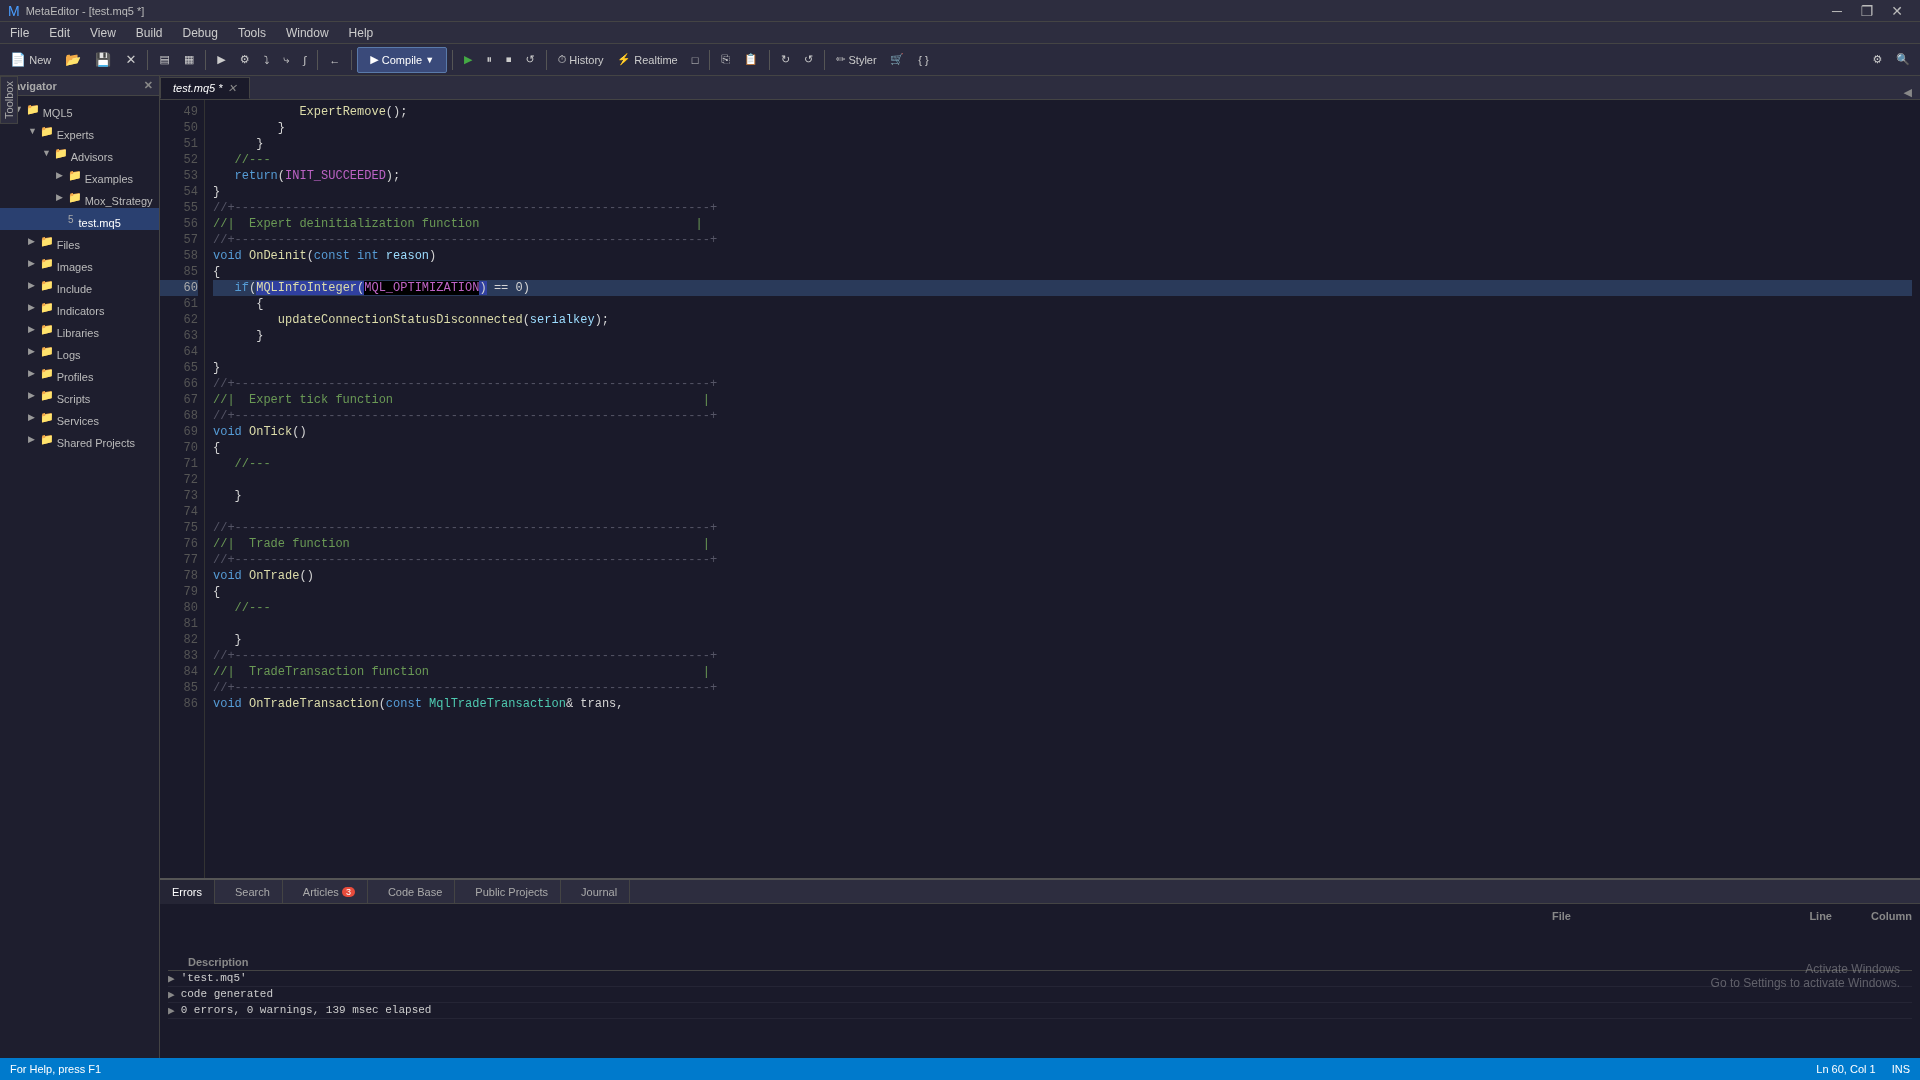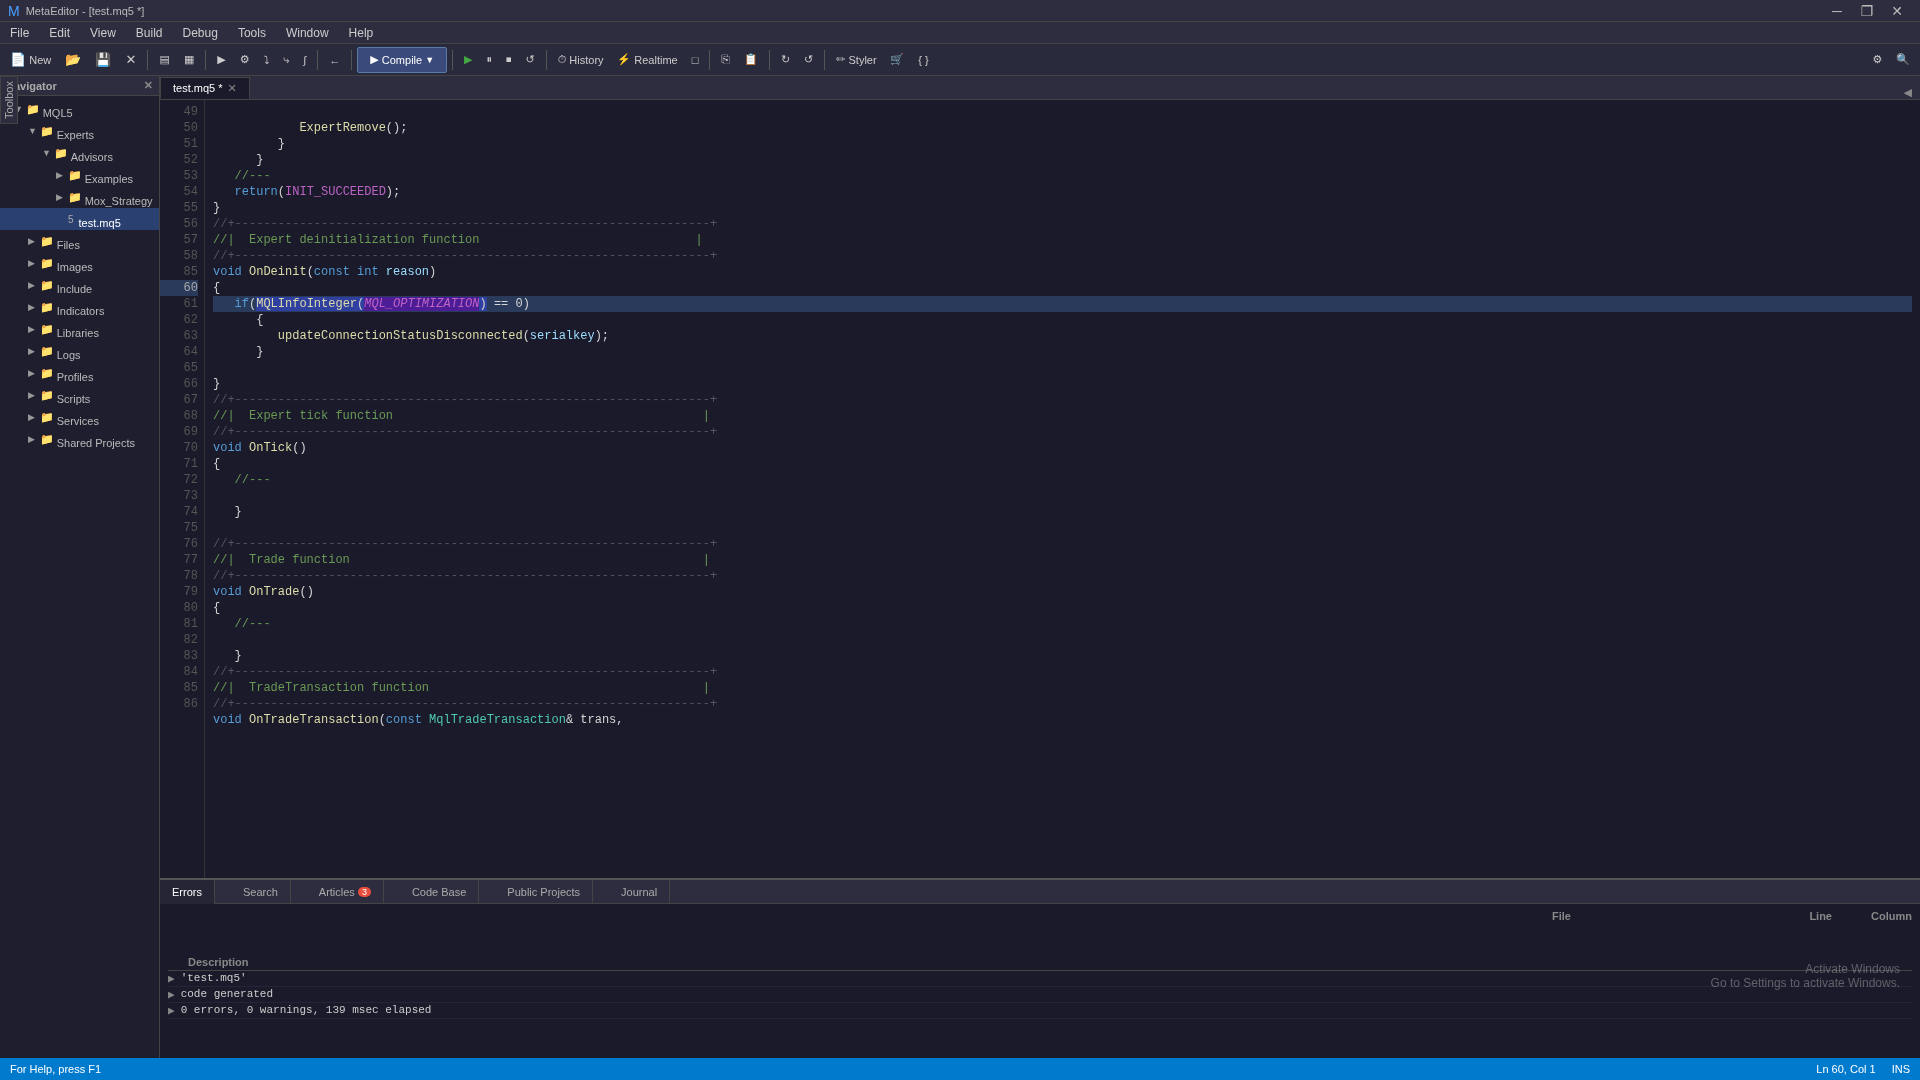--- a/index.html
+++ b/index.html
@@ -116,20 +116,21 @@
       font-size: 11px;
       cursor: pointer;
       background: #252535;
       border: 1px solid #444;
       border-bottom: none;
       color: #aaa;
       display: flex;
       align-items: center;
       gap: 5px;
       height: 22px;
+      font-style: italic;
     }
     .tab.active { background: #1a1a2a; color: #fff; border-bottom: 1px solid #1a1a2a; }
     .tab-close { font-size: 11px; color: #888; cursor: pointer; }
     #tab-bar-right { margin-left: auto; display: flex; align-items: center; padding-right: 8px; font-size: 11px; color: #888; }
 
     
     #code-area {
       flex: 1;
       overflow: hidden;
       display: flex;
@@ -145,21 +146,21 @@
       font-family: 'Courier New', monospace;
       font-size: 12px;
       text-align: right;
       padding-right: 6px;
       user-select: none;
     }
     .line-num { height: 16px; line-height: 16px; }
     #code-content {
       flex: 1;
       overflow: auto;
-      padding: 20px 8px;
+      padding: 4px 8px;
       font-family: 'Courier New', monospace;
       font-size: 12px;
       line-height: 16px;
       background: #1a1a2a;
     }
     .code-line { height: 16px; white-space: pre; }
     .code-line.highlighted { background: #2a3a5a; }
     .kw { color: #569cd6; }
     .fn { color: #dcdcaa; }
     .comment { color: #6a9955; }
@@ -176,21 +177,21 @@
       border-top: 2px solid #555;
       display: flex;
       flex-direction: column;
     }
     #bottom-tabs {
       background: #2d2d3f;
       height: 24px;
       display: flex;
       align-items: center;
       border-bottom: 1px solid #444;
-      gap: 16px;
+      gap: 8px;
     }
     .bottom-tab {
       padding: 3px 12px;
       font-size: 11px;
       cursor: pointer;
       color: #aaa;
       height: 24px;
       display: flex;
       align-items: center;
       border-right: 1px solid #444;
@@ -575,21 +576,21 @@
         <div class="code-line normal">         <span class="normal">}</span></div>
         <div class="code-line normal">      <span class="normal">}</span></div>
         <div class="code-line comment">   //---</div>
         <div class="code-line normal">   <span class="kw">return</span><span class="normal">(</span><span class="macro">INIT_SUCCEEDED</span><span class="normal">);</span></div>
         <div class="code-line normal">}</div>
         <div class="code-line comment sep-line">//+------------------------------------------------------------------+</div>
         <div class="code-line comment">//|  Expert deinitialization function                              |</div>
         <div class="code-line comment sep-line">//+------------------------------------------------------------------+</div>
         <div class="code-line normal"><span class="kw">void</span> <span class="fn">OnDeinit</span><span class="normal">(</span><span class="kw">const</span> <span class="kw">int</span> <span class="param">reason</span><span class="normal">)</span></div>
         <div class="code-line normal">{</div>
-        <div class="code-line highlighted">   <span class="kw">if</span><span class="normal">(</span><span class="fn" style="background:#3040a0;">MQLInfoInteger</span><span class="normal" style="background:#3040a0;">(</span><span class="macro" style="background:#4c1d95;font-style:italic;">MQL_OPTIMIZATION</span><span class="normal" style="background:#3040a0;">)</span> <span class="normal">== 0)</span></div>
+        <div class="code-line highlighted">   <span class="kw">if</span><span class="normal">(</span><span class="fn" style="background:#3040a0;">MQLInfoInteger</span><span class="normal" style="background:#3040a0;">(</span><span class="macro" style="background:#000000;">MQL_OPTIMIZATION</span><span class="normal" style="background:#3040a0;">)</span> <span class="normal">== 0)</span></div>
         <div class="code-line normal">      {</div>
         <div class="code-line normal">         <span class="fn">updateConnectionStatusDisconnected</span>(<span class="param">serialkey</span>);</div>
         <div class="code-line normal">      }</div>
         <div class="code-line normal"> </div>
         <div class="code-line normal">}</div>
         <div class="code-line comment sep-line">//+------------------------------------------------------------------+</div>
         <div class="code-line comment">//|  Expert tick function                                           |</div>
         <div class="code-line comment sep-line">//+------------------------------------------------------------------+</div>
         <div class="code-line normal"><span class="kw">void</span> <span class="fn">OnTick</span><span class="normal">()</span></div>
         <div class="code-line normal">{</div>

